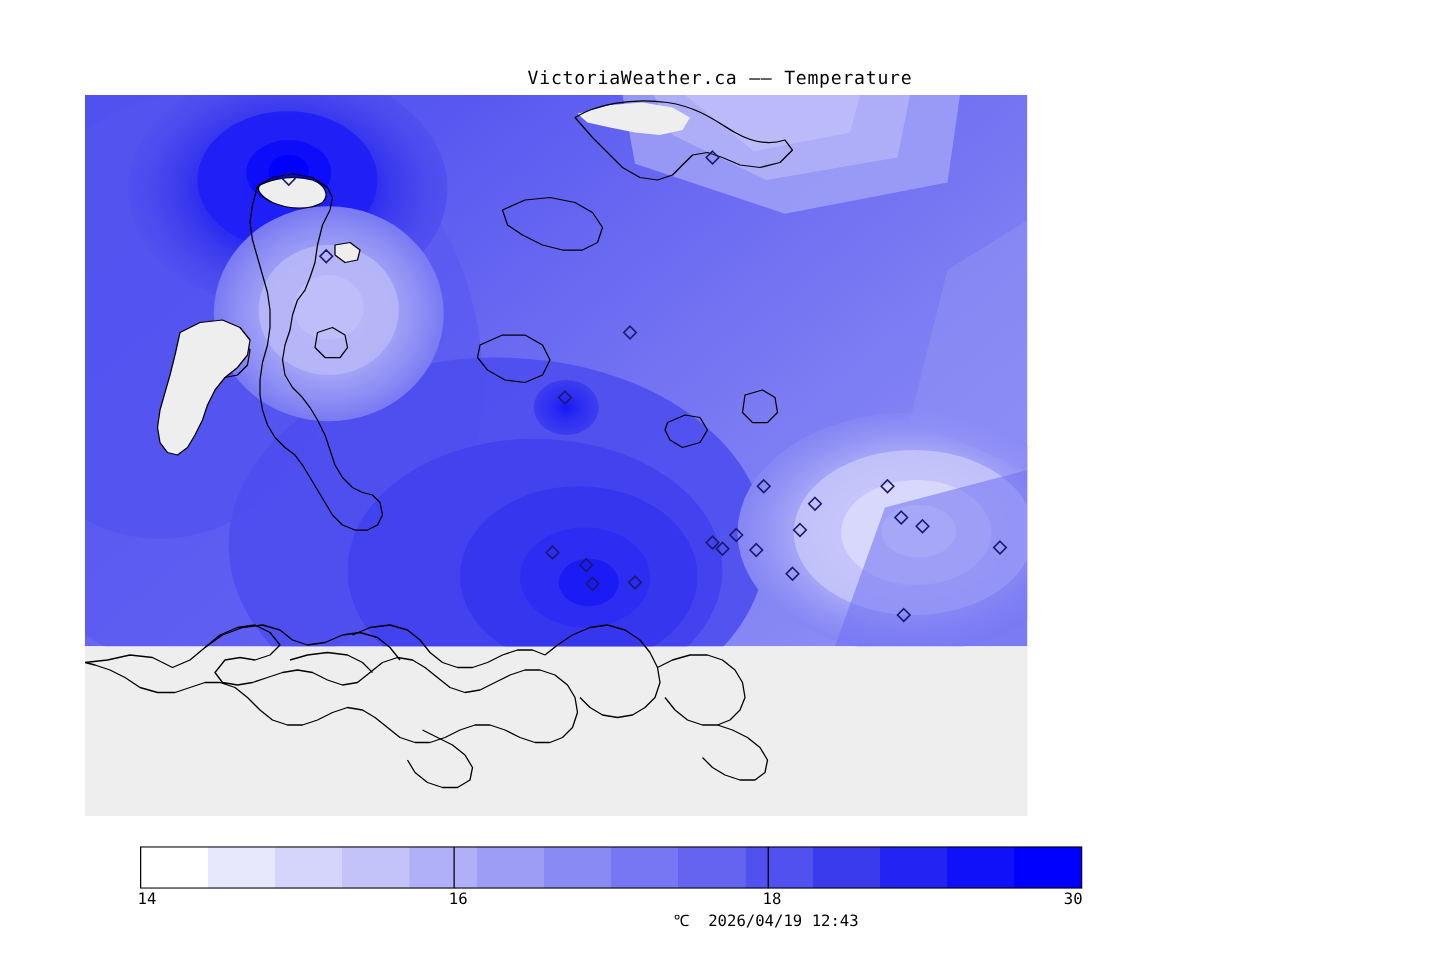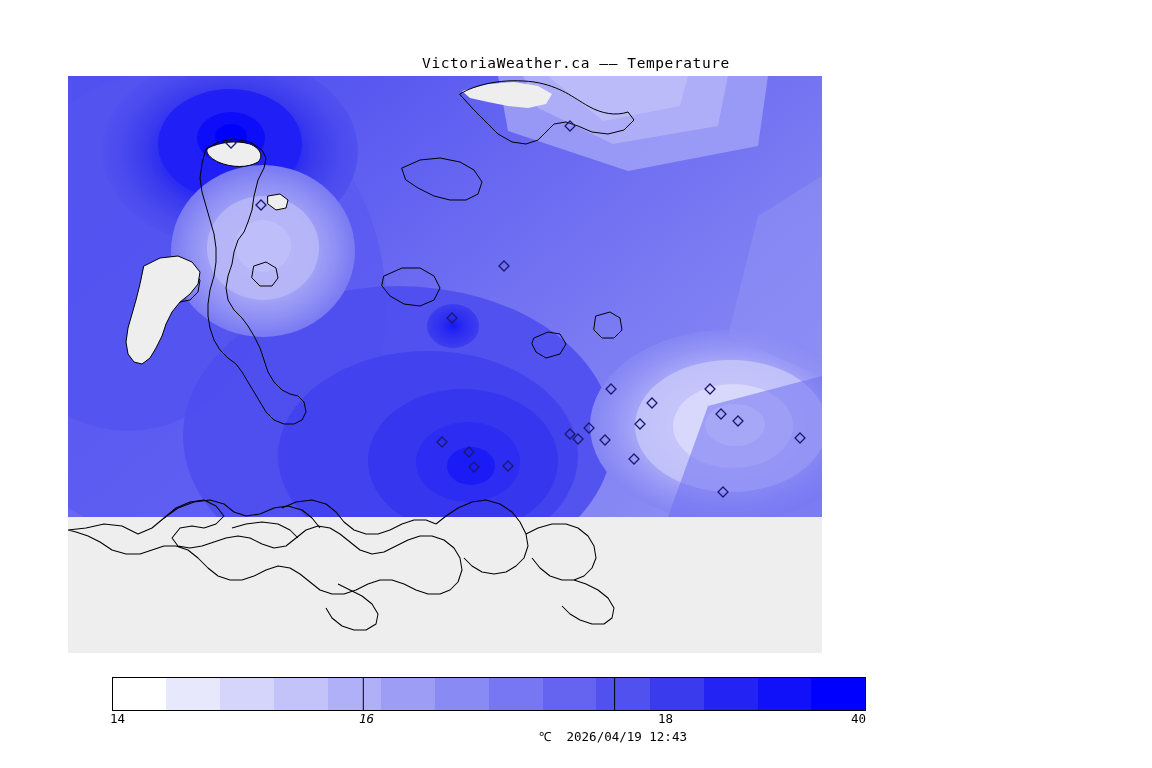--- a/index.html
+++ b/index.html
@@ -331,20 +331,20 @@
   <div class="cbar-wrap">
     <svg width="754" height="34" viewBox="0 0 754 34">
       <rect x="0.5" y="0.5" width="753" height="33" fill="url(#cbGrad)" stroke="#000" stroke-width="1"></rect>
       <line x1="251.3" y1="0.5" x2="251.3" y2="33.5" stroke="#000" stroke-width="1"></line>
       <line x1="502.6" y1="0.5" x2="502.6" y2="33.5" stroke="#000" stroke-width="1"></line>
     </svg>
   </div>
 
   <div class="cbar-labels">
     <span style="left:110px;">14</span>
-    <span style="left:359px;font-style:italic;">16</span>
-    <span style="left:610px;margin-left:48px;">18</span>
-    <span style="left:851px;">40</span>
+    <span style="left:359px;">16</span>
+    <span style="left:610px;">18</span>
+    <span style="left:851px;">30</span>
   </div>
 
   <div class="cbar-caption">℃  2026/04/19 12:43</div>
 
 </div>
 
 </body></html>

